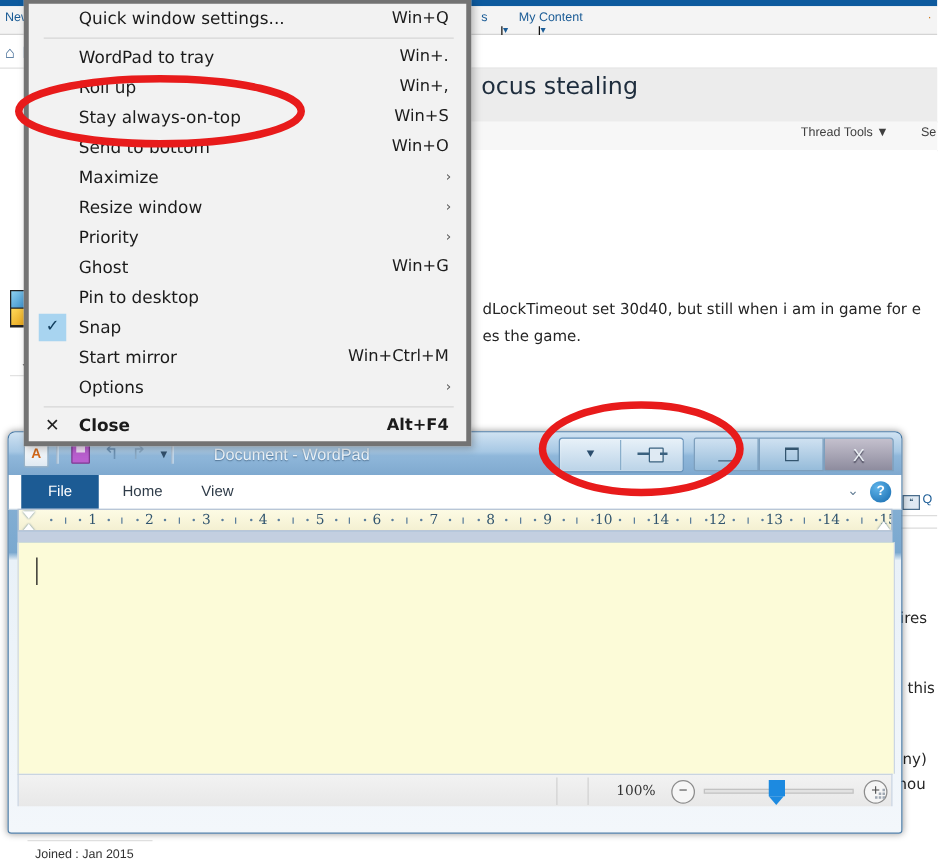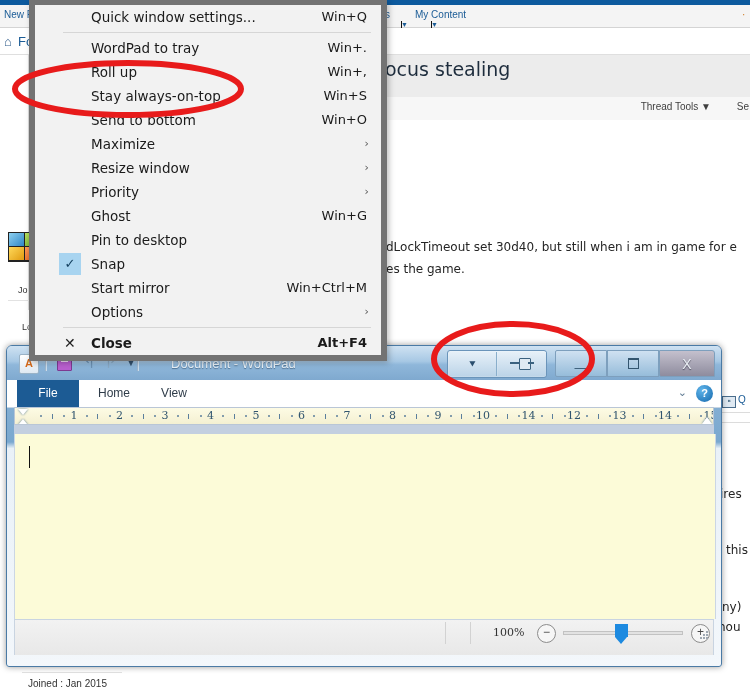--- a/index.html
+++ b/index.html
@@ -563,21 +563,21 @@
     position: absolute;
     left: 14px; top: 12px;
     width: 1px; height: 22px;
     background: #111;
   }
 
   
   .wp-status {
     position: absolute;
     left: 8px; top: 274px;
-    width: 700px; height: 36px;
+    width: 700px; height: 26px;
     background: linear-gradient(to bottom,#f2f2f2,#e8e8e8);
     border: 1px solid #c9d4e1;
     border-bottom: none;
     box-sizing: border-box;
   }
   .status-sep {
     position: absolute;
     top: 2px;
     width: 1px; height: 22px;
     background: #d2d2d2;
@@ -635,27 +635,26 @@
   }
   .resize-grip i {
     position: absolute;
     width: 2px; height: 2px;
     background: #9fa8b2;
   }
 
   
   #ctxmenu {
     position: absolute;
-    left: 29px; top: -1px;
+    left: 19px; top: -1px;
     width: 358px;
     background: #f2f2f2;
-    border: 6px solid #737373;
+    border: 4px solid #737373;
     box-shadow: 2px 2px 6px rgba(0,0,0,0.25);
     box-sizing: border-box;
-    padding-left: 16px;
   }
   .mi {
     position: relative;
     height: 24px;
     line-height: 24px;
     padding: 0 0 0 40px;
     font-size: 13.5px;
     color: #1b1b1b;
     white-space: nowrap;
     font-family: "DejaVu Sans", sans-serif;

